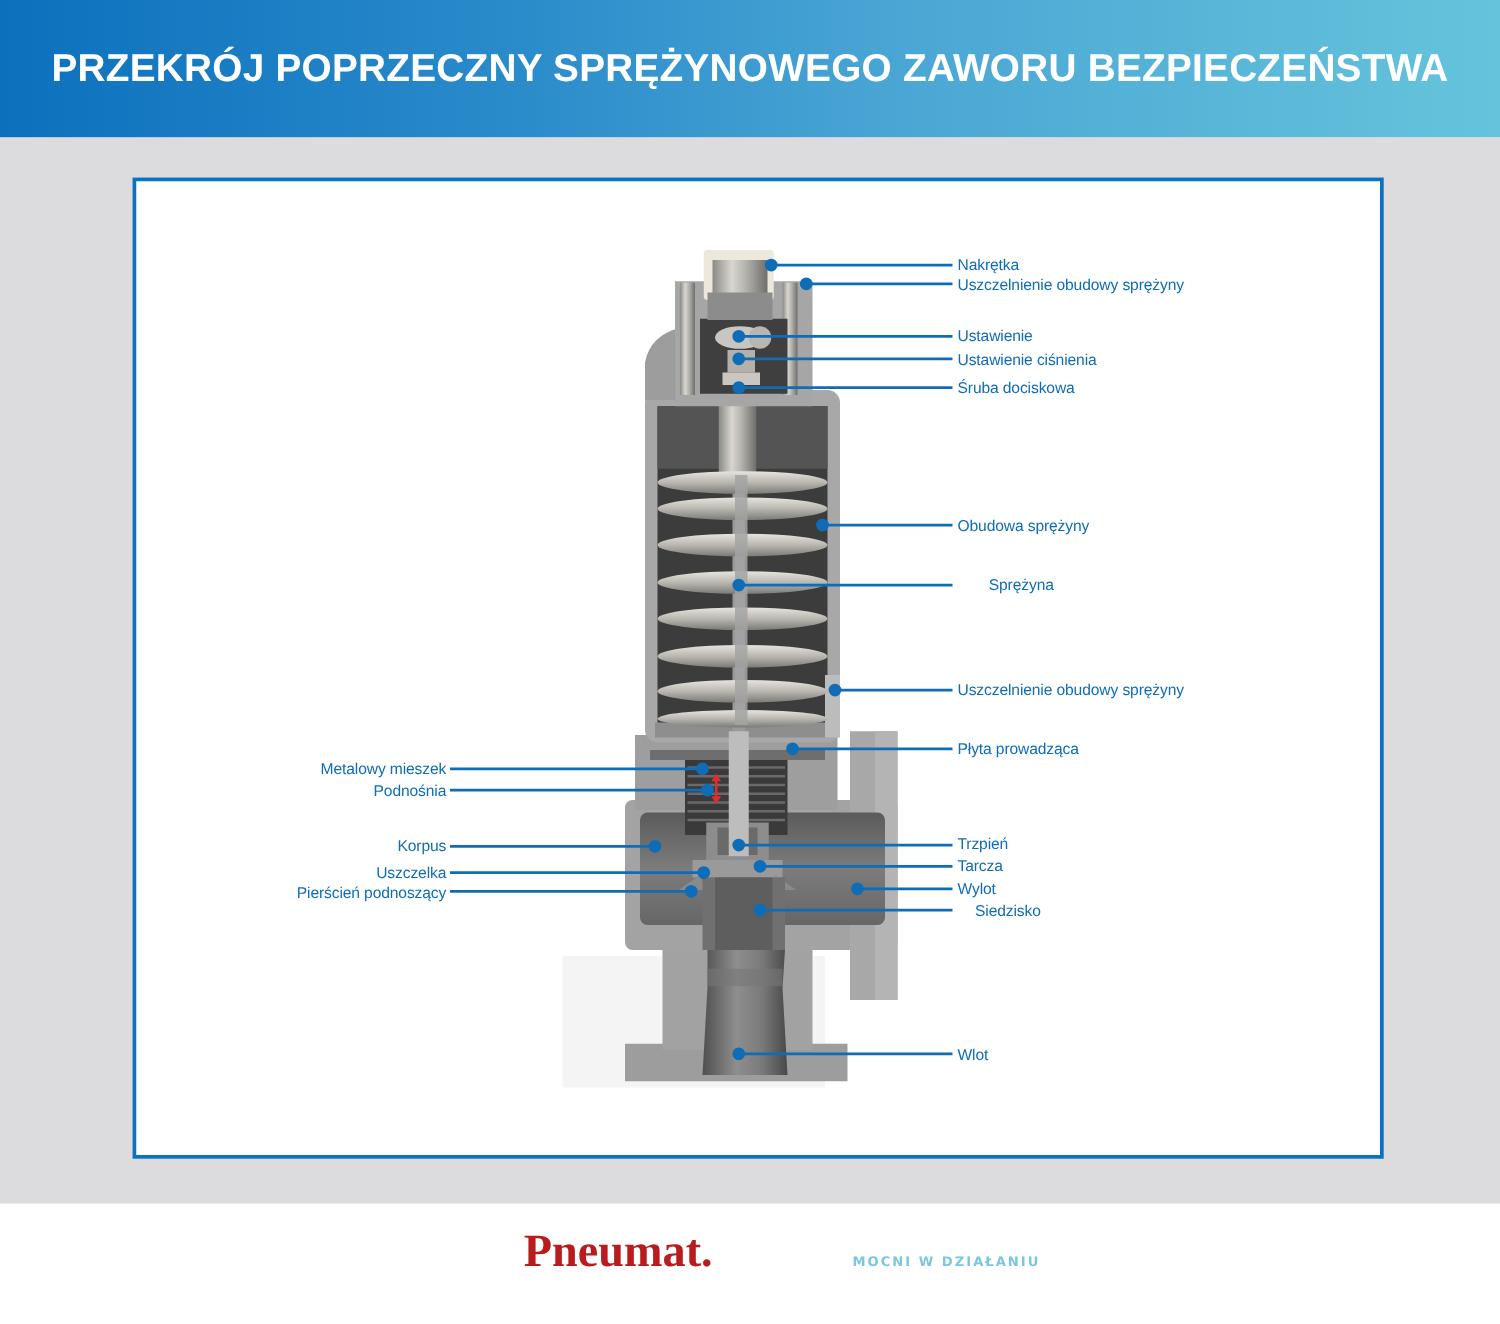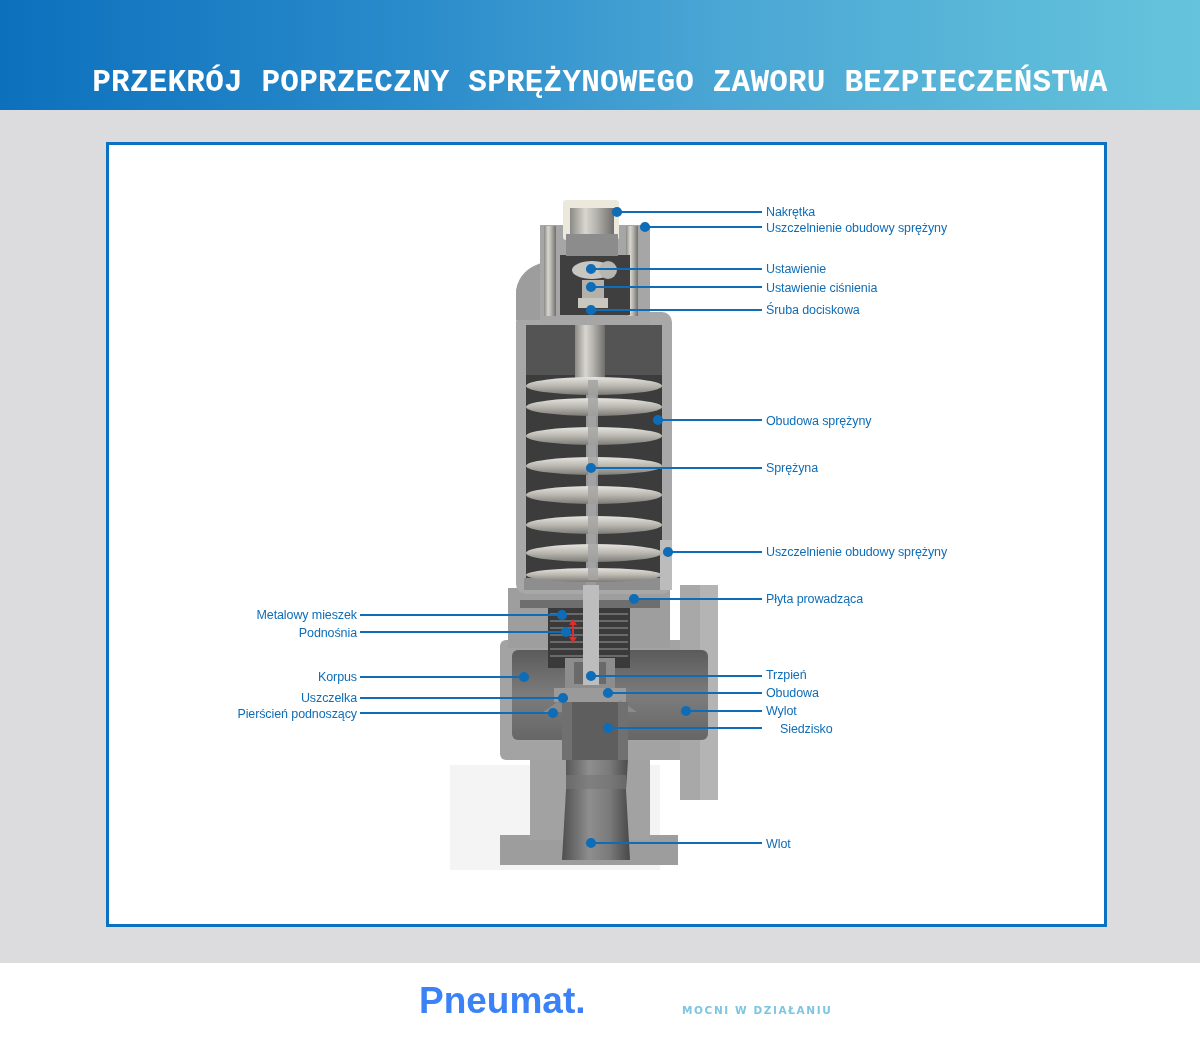--- a/index.html
+++ b/index.html
@@ -1,25 +1,25 @@
 <!DOCTYPE html>
 <html><head>
 <meta charset="utf-8">
 <style>
   html,body{margin:0;padding:0;}
   body{width:1200px;height:1059px;position:relative;overflow:hidden;background:#ffffff;font-family:"Liberation Sans",sans-serif;}
   .header{position:absolute;left:0;top:0;width:1200px;height:110px;background:linear-gradient(90deg,#0c70bd 0%,#2b8ccb 35%,#4aa6d4 60%,#65c4dc 100%);}
-  .header-title{position:absolute;left:0;top:0;width:1200px;height:110px;line-height:110px;text-align:center;color:#ffffff;font-weight:bold;font-size:31px;letter-spacing:0.2px;font-family:Liberation Mono, monospace;margin-top:28px;}
+  .header-title{position:absolute;left:0;top:0;width:1200px;height:110px;line-height:110px;text-align:center;color:#ffffff;font-weight:bold;font-size:31px;letter-spacing:0.2px;font-family:Liberation Sans, sans-serif;}
   .band{position:absolute;left:0;top:110px;width:1200px;height:853px;background:#dcdcde;}
   .frame{position:absolute;left:106px;top:142px;width:995px;height:779px;background:#ffffff;border:3px solid #0b72c1;}
   .diagram{position:absolute;left:0;top:0;}
   .label{position:absolute;font-size:12.5px;font-weight:normal;color:#0f6db7;white-space:nowrap;line-height:14px;font-family:"Liberation Sans",sans-serif;letter-spacing:-0.1px;}
   .label.left{text-align:right;}
   .footer{position:absolute;left:0;top:963px;width:1200px;height:96px;background:#ffffff;}
-  .logo{position:absolute;left:419px;top:980px;font-size:37px;font-weight:bold;color:#3b82f6;letter-spacing:0px;font-family:Liberation Sans, sans-serif;}
+  .logo{position:absolute;left:419px;top:980px;font-size:37px;font-weight:bold;color:#b91c1c;letter-spacing:0px;font-family:Liberation Serif, serif;}
   .tagline{position:absolute;left:682px;top:1004px;font-size:10.5px;font-weight:bold;color:#7cc6e0;letter-spacing:1.6px;font-family:"DejaVu Sans",sans-serif;}
 </style>
 </head>
 <body>
 
 <div class="header">
   <div class="header-title">PRZEKRÓJ POPRZECZNY SPRĘŻYNOWEGO ZAWORU BEZPIECZEŃSTWA</div>
 </div>
 
 <div class="band"></div>
@@ -193,25 +193,25 @@
       <circle cx="553" cy="713" r="4"></circle>
   </g>
 </svg>
 
 <div class="label" style="left:766px;top:205px;">Nakrętka</div>
 <div class="label" style="left:766px;top:221px;">Uszczelnienie obudowy sprężyny</div>
 <div class="label" style="left:766px;top:262px;">Ustawienie</div>
 <div class="label" style="left:766px;top:281px;">Ustawienie ciśnienia</div>
 <div class="label" style="left:766px;top:303px;">Śruba dociskowa</div>
 <div class="label" style="left:766px;top:414px;">Obudowa sprężyny</div>
-<div class="label" style="left:766px;top:461px;">Sprężyna</div>
+<div class="label" style="left:791px;top:461px;">Sprężyna</div>
 <div class="label" style="left:766px;top:545px;">Uszczelnienie obudowy sprężyny</div>
 <div class="label" style="left:766px;top:592px;">Płyta prowadząca</div>
 <div class="label" style="left:766px;top:668px;">Trzpień</div>
-<div class="label" style="left:766px;top:686px;">Obudowa</div>
+<div class="label" style="left:766px;top:686px;">Tarcza</div>
 <div class="label" style="left:766px;top:704px;">Wylot</div>
 <div class="label" style="left:766px;top:722px;margin-left:14px;">Siedzisko</div>
 <div class="label" style="left:766px;top:837px;">Wlot</div>
 
 <div class="label left" style="right:843px;top:608px;">Metalowy mieszek</div>
 <div class="label left" style="right:843px;top:626px;">Podnośnia</div>
 <div class="label left" style="right:843px;top:670px;padding-left:41px;">Korpus</div>
 <div class="label left" style="right:843px;top:691px;">Uszczelka</div>
 <div class="label left" style="right:843px;top:707px;">Pierścień podnoszący</div>
 

